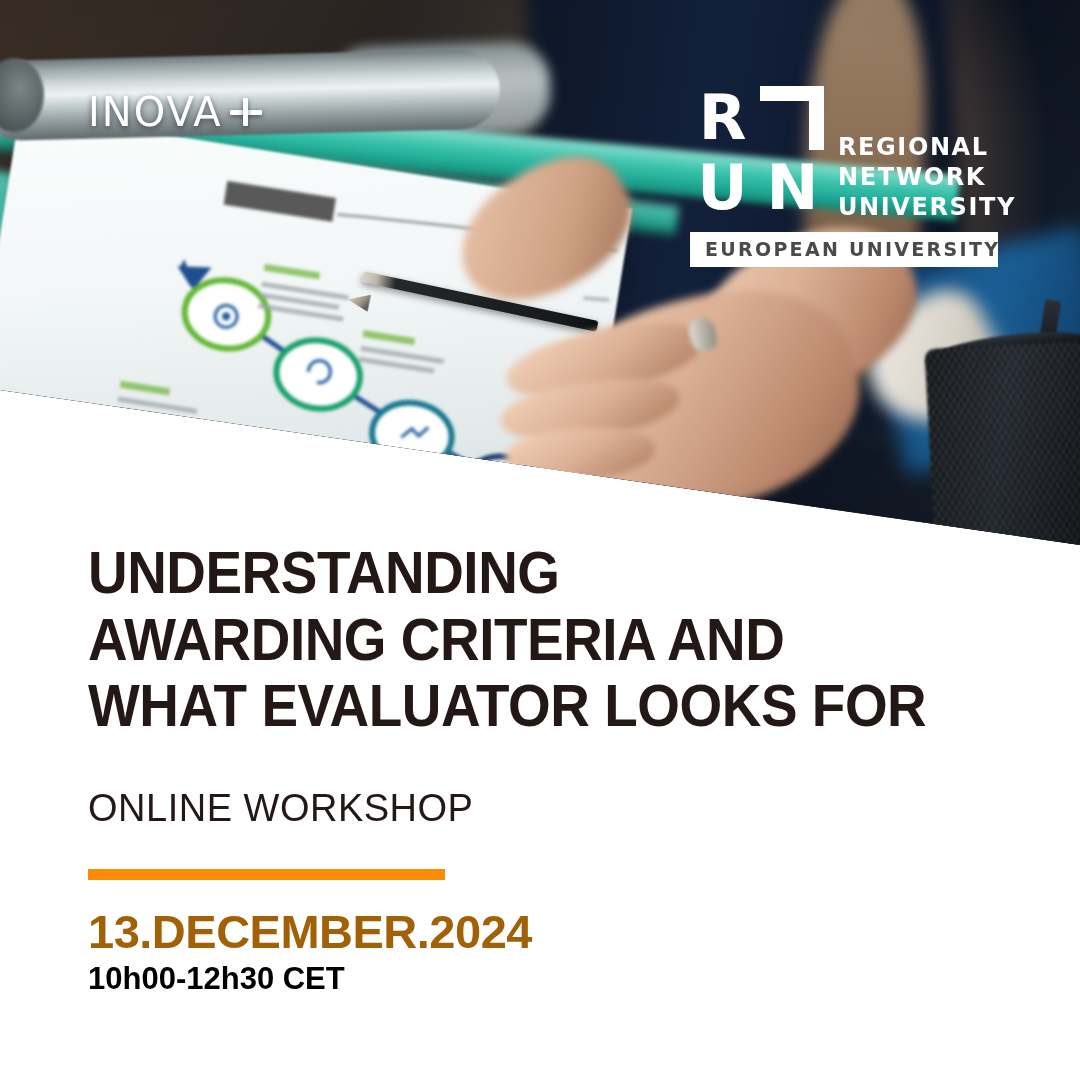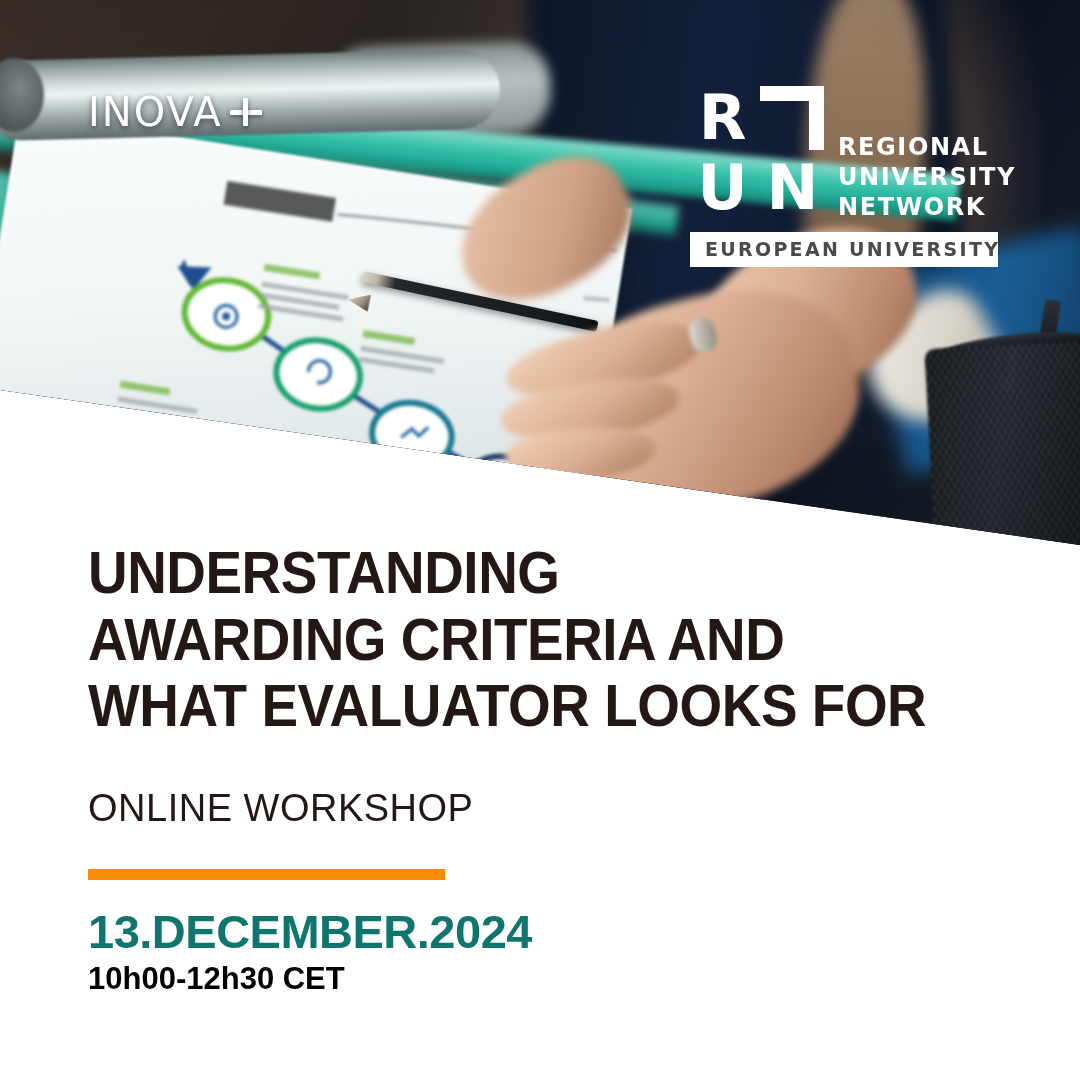--- a/index.html
+++ b/index.html
@@ -317,21 +317,21 @@
   }
 
   .orange-rule {
     position:absolute; left:88px; top:869px;
     width:357px; height:11px;
     background:#FB8C05;
   }
 
   .date-line {
     position:absolute; left:88px; top:908px;
-    color:#0f766e;
+    color:#a16207;
     font-family:"Liberation Sans", sans-serif;
     font-weight:700;
     font-size:47px;
     letter-spacing:-0.5px;
     line-height:1;
     white-space:nowrap;
   }
   .time-line {
     position:absolute; left:88px; top:963px;
     color:#000000;
@@ -435,22 +435,22 @@
   <div class="run-logo">
     <div class="run-top">
       <div class="run-mark">
         <div class="run-cell">R</div>
         <div class="run-corner"></div>
         <div class="run-cell">U</div>
         <div class="run-cell">N</div>
       </div>
       <div class="run-words">
         <div>REGIONAL</div>
+        <div>NETWORK</div>
         <div>UNIVERSITY</div>
-        <div>NETWORK</div>
       </div>
     </div>
     <div class="run-bar">
       <span>EUROPEAN UNIVERSITY</span>
     </div>
   </div>
 
   <div class="content">
 
     <div class="headline">

